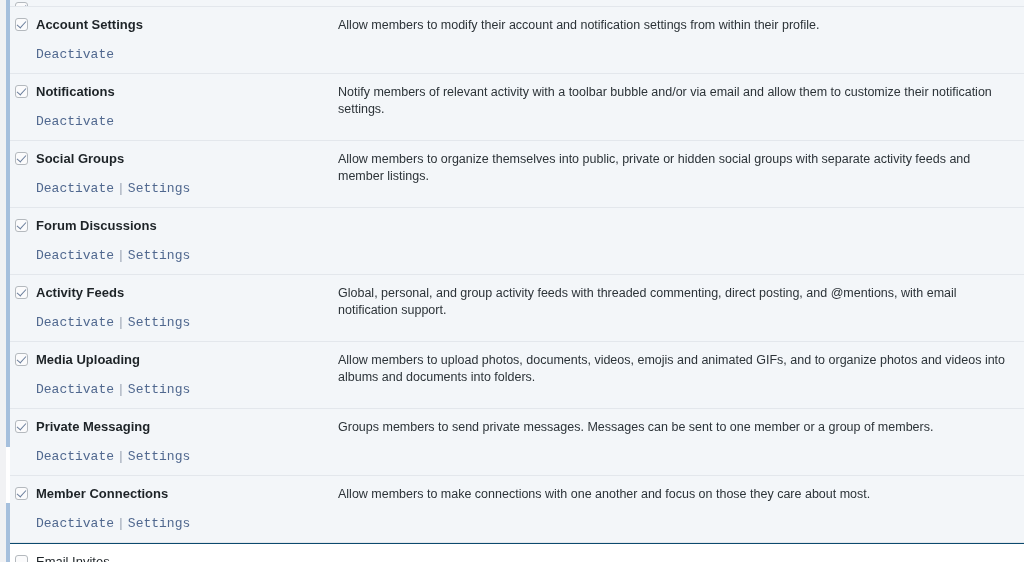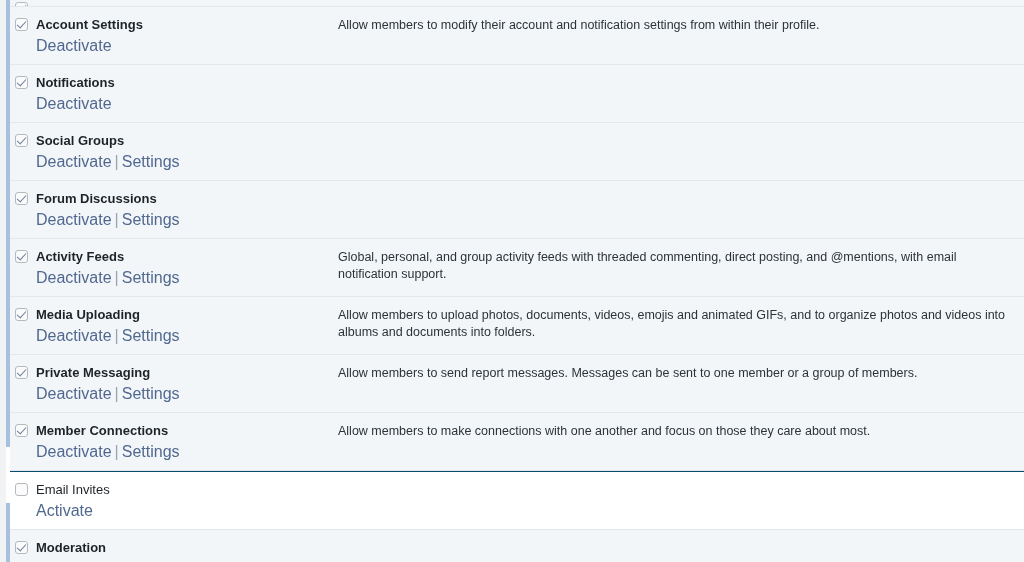--- a/index.html
+++ b/index.html
@@ -130,24 +130,25 @@
     font-weight: bold;
     color: #1d2327;
     line-height: 17px;
     white-space: nowrap;
   }
   .row.inactive .component-title {
     font-weight: normal;
   }
 
   .actions {
-    margin-top: 5px;
-    font-size: 16px;
+    margin-top: 14px;
+    font-size: 13px;
     line-height: 16px;
     white-space: nowrap;
+    font-family: Liberation Mono, monospace;
   }
   .actions a {
     color: #50688f;
     text-decoration: none;
   }
   .sep {
     color: #9aa4b2;
     padding: 0 3px;
   }
 
@@ -192,29 +193,31 @@
         <div class="cell-desc">Allow members to modify their account and notification settings from within their profile.</div>
       </div>
       <div class="row">
         <div class="cell-name">
           <span class="checkbox checked"></span>
           <div class="name-block">
             <div class="component-title">Notifications</div>
             <div class="actions"><a href="#">Deactivate</a></div>
           </div>
         </div>
+        <div class="cell-desc">Notify members of relevant activity with a toolbar bubble and/or via email and allow them to customize their notification settings.</div>
       </div>
       <div class="row">
         <div class="cell-name">
           <span class="checkbox checked"></span>
           <div class="name-block">
             <div class="component-title">Social Groups</div>
             <div class="actions"><a href="#">Deactivate</a><span class="sep">|</span><a href="#">Settings</a></div>
           </div>
         </div>
+        <div class="cell-desc">Allow members to organize themselves into public, private or hidden social groups with separate activity feeds and member listings.</div>
       </div>
       <div class="row">
         <div class="cell-name">
           <span class="checkbox checked"></span>
           <div class="name-block">
             <div class="component-title">Forum Discussions</div>
             <div class="actions"><a href="#">Deactivate</a><span class="sep">|</span><a href="#">Settings</a></div>
           </div>
         </div>
       </div>
@@ -239,21 +242,21 @@
         <div class="cell-desc">Allow members to upload photos, documents, videos, emojis and animated GIFs, and to organize photos and videos into albums and documents into folders.</div>
       </div>
       <div class="row">
         <div class="cell-name">
           <span class="checkbox checked"></span>
           <div class="name-block">
             <div class="component-title">Private Messaging</div>
             <div class="actions"><a href="#">Deactivate</a><span class="sep">|</span><a href="#">Settings</a></div>
           </div>
         </div>
-        <div class="cell-desc">Allow members to send report messages. Messages can be sent to one member or a group of members.</div>
+        <div class="cell-desc">Groups members to send private messages. Messages can be sent to one member or a group of members.</div>
       </div>
       <div class="row">
         <div class="cell-name">
           <span class="checkbox checked"></span>
           <div class="name-block">
             <div class="component-title">Member Connections</div>
             <div class="actions"><a href="#">Deactivate</a><span class="sep">|</span><a href="#">Settings</a></div>
           </div>
         </div>
         <div class="cell-desc">Allow members to make connections with one another and focus on those they care about most.</div>

